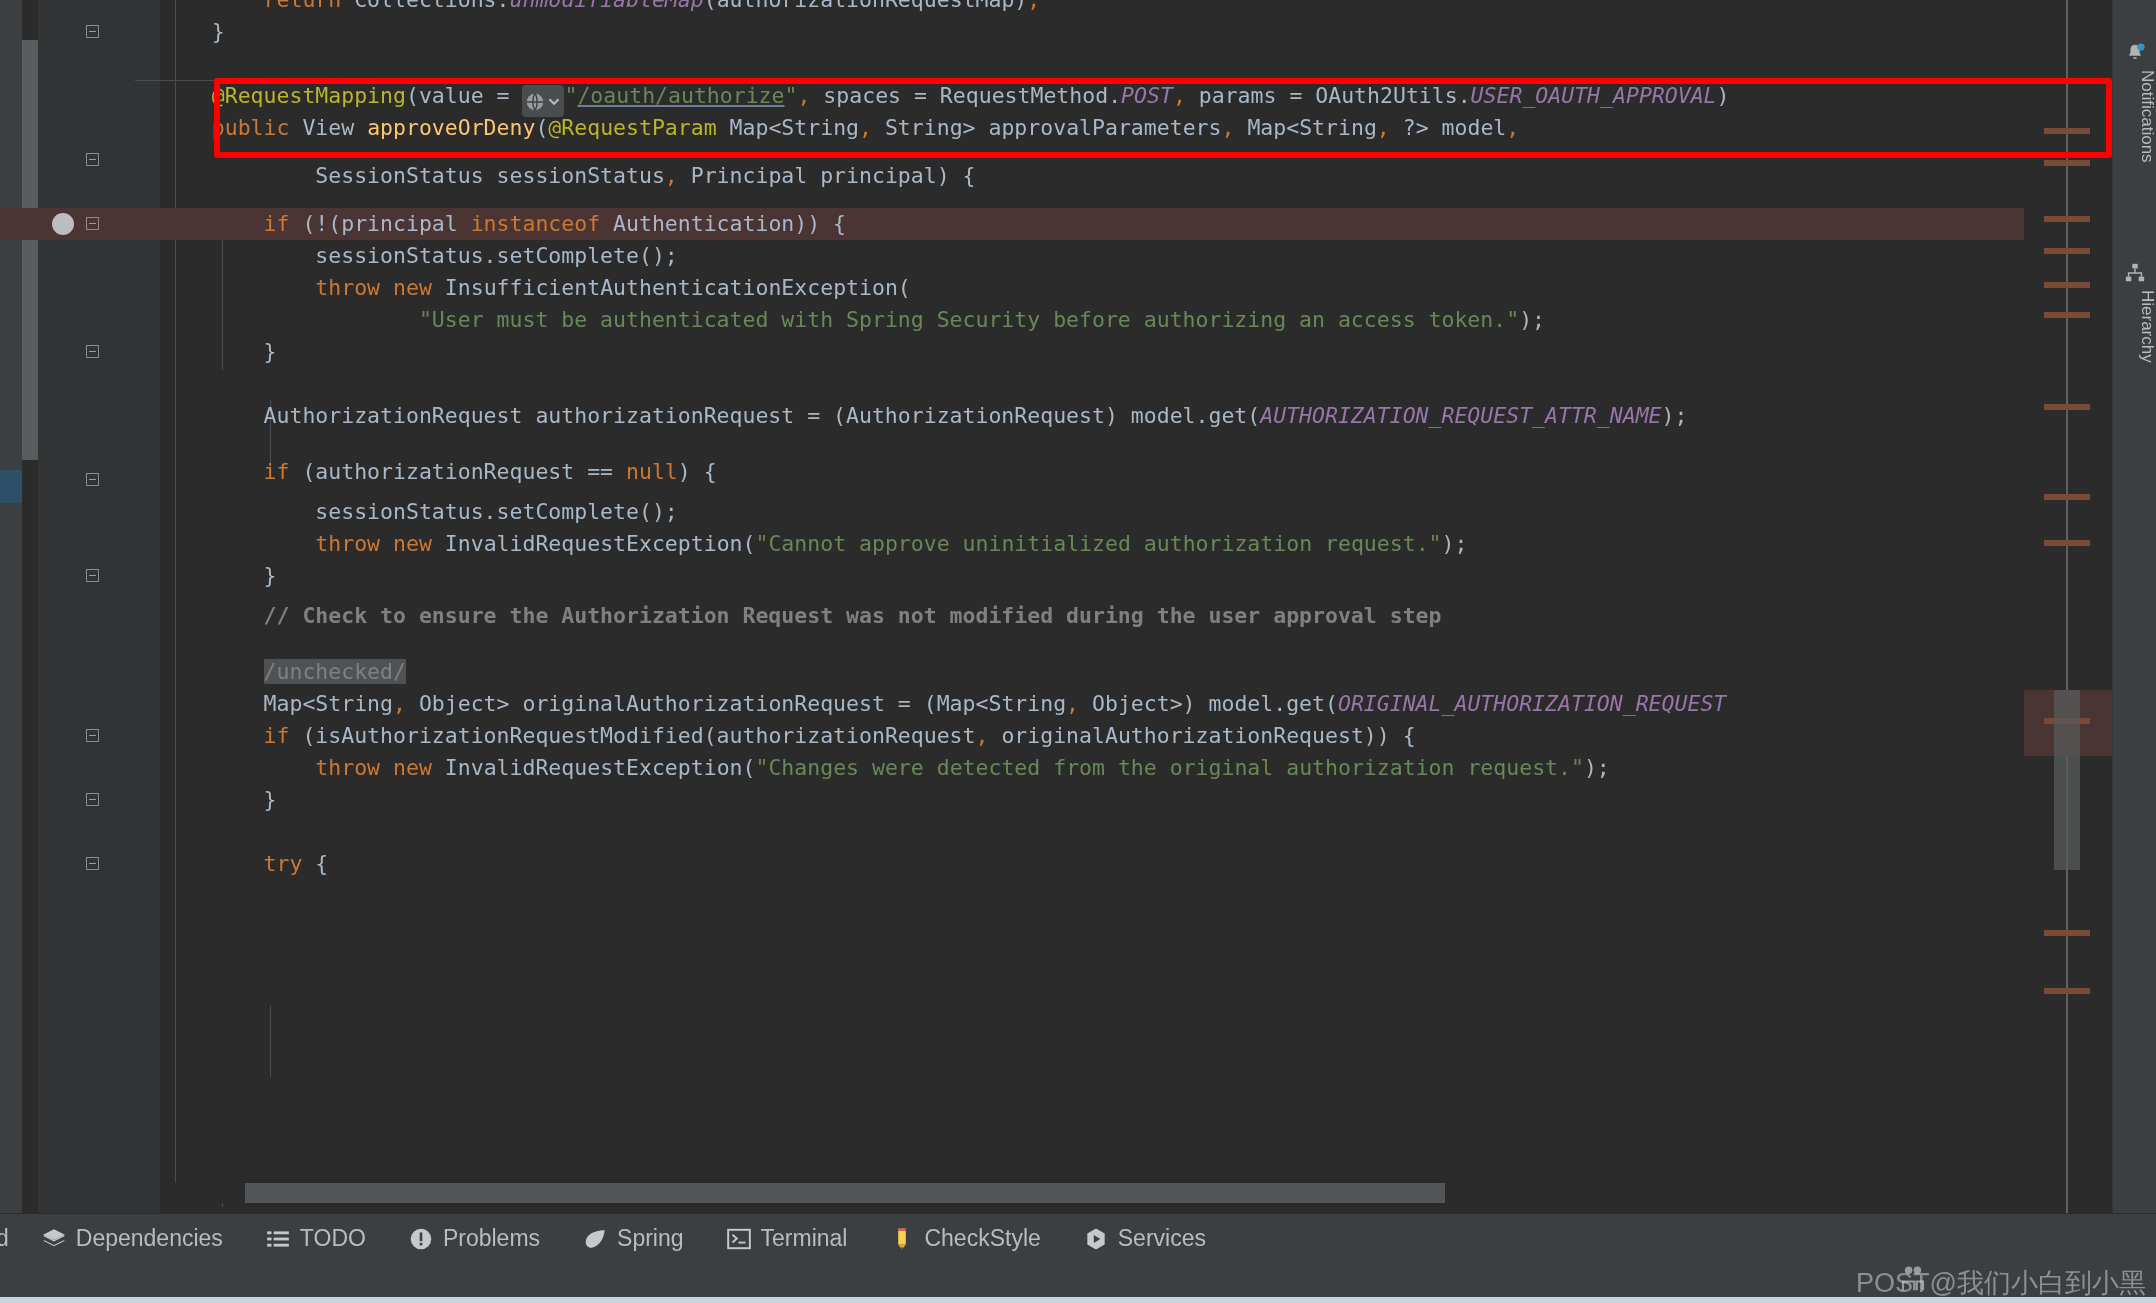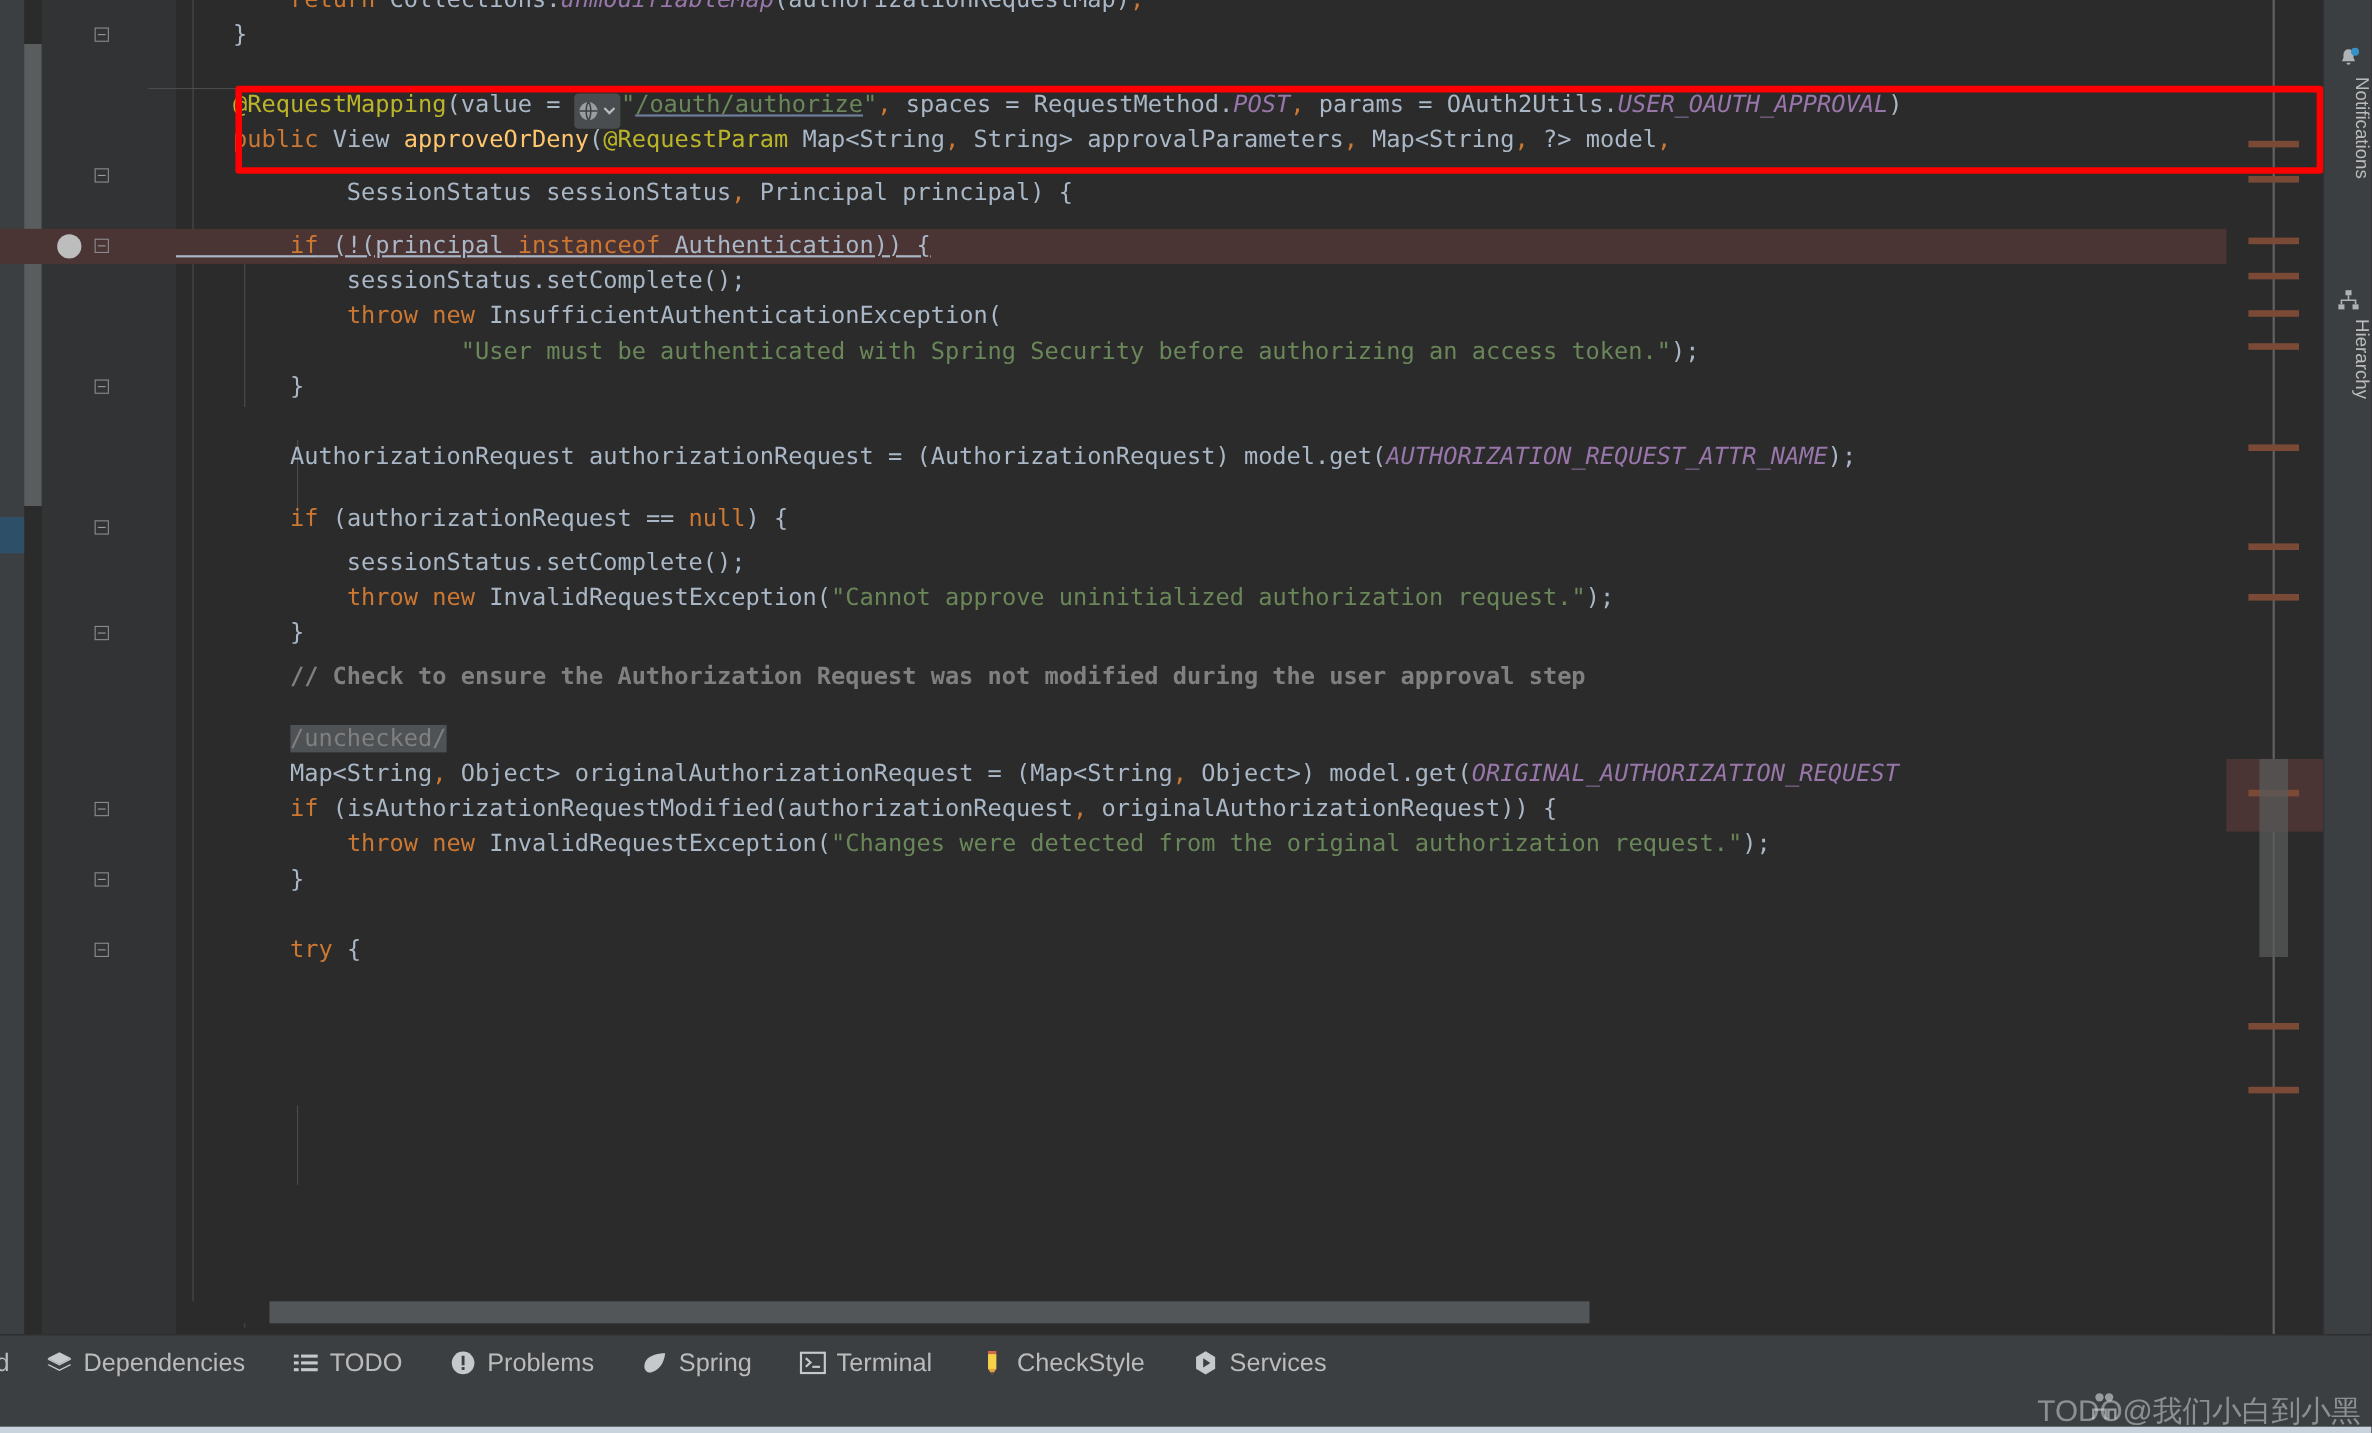--- a/index.html
+++ b/index.html
@@ -209,21 +209,21 @@
         <div class="code-line" style="top: 112px;"><span class="idn">    </span><span class="kw">public</span><span class="idn"> View </span><span class="meth">approveOrDeny</span><span class="idn">(</span><span class="ann">@RequestParam</span><span class="idn"> Map&lt;String</span><span class="comma">,</span><span class="idn"> String&gt; approvalParameters</span><span class="comma">,</span><span class="idn"> Map&lt;String</span><span class="comma">,</span><span class="idn"> ?&gt; model</span><span class="comma">,</span></div>
         <div class="line-num" style="top: 144px;">226</div>
         <div class="fold-mark" style="top: 144px;"><span class="fold-box"></span></div>
         <div class="code-line" style="top: 160px;"><span class="idn">            SessionStatus sessionStatus</span><span class="comma">,</span><span class="idn"> Principal principal) {</span></div>
         <div class="line-num" style="top: 176px;">227</div>
         <div class="code-line" style="top: 176px;"></div>
         <div class="row-hl-wide" style="top: 208px;"></div>
         <div class="line-num" style="top: 208px;">228</div>
         <div class="breakpoint" style="top: 213px;"></div>
         <div class="fold-mark" style="top: 208px;"><span class="fold-box"></span></div>
-        <div class="code-line" style="top: 208px; text-decoration: underline;"><span class="idn">        </span><span class="kw">if</span><span class="idn"> (!(principal </span><span class="kw">instanceof</span><span class="idn"> Authentication)) {</span></div>
+        <div class="code-line" style="top: 208px;"><span class="idn">        </span><span class="kw">if</span><span class="idn"> (!(principal </span><span class="kw">instanceof</span><span class="idn"> Authentication)) {</span></div>
         <div class="line-num" style="top: 240px;">229</div>
         <div class="code-line" style="top: 240px;"><span class="idn">            sessionStatus.setComplete();</span></div>
         <div class="line-num" style="top: 272px;">230</div>
         <div class="code-line" style="top: 272px;"><span class="idn">            </span><span class="kw">throw</span><span class="idn"> </span><span class="kw">new</span><span class="idn"> InsufficientAuthenticationException(</span></div>
         <div class="line-num" style="top: 304px;">231</div>
         <div class="code-line" style="top: 304px;"><span class="idn">                    </span><span class="str">"User must be authenticated with Spring Security before authorizing an access token."</span><span class="idn">);</span></div>
         <div class="line-num" style="top: 336px;">232</div>
         <div class="fold-mark" style="top: 336px;"><span class="fold-box"></span></div>
         <div class="code-line" style="top: 336px;"><span class="idn">        }</span></div>
         <div class="line-num" style="top: 368px;">233</div>
@@ -395,16 +395,16 @@
 
 
   <span id="wm-person">
     <svg width="30" height="34" viewBox="0 0 24 24">
       <circle cx="8.5" cy="5" r="3" fill="#d8dbdd"></circle>
       <circle cx="15.5" cy="5" r="3" fill="#d8dbdd"></circle>
       <path d="M4 21v-7h9v7M15 21v-7h5v7" stroke="#d8dbdd" stroke-width="1.7" fill="none"></path>
     </svg>
   </span>
 
-  <div id="watermark">TODO@我们小白到小黑</div>
+  <div id="watermark">POST@我们小白到小黑</div>
 
   <div id="page-edge"></div>
 </div>
 
 </body></html>

